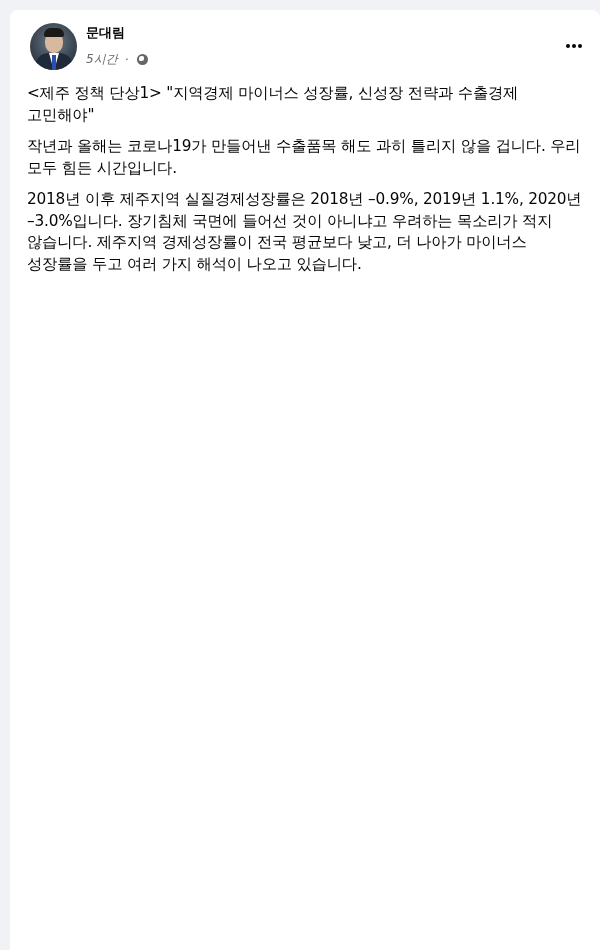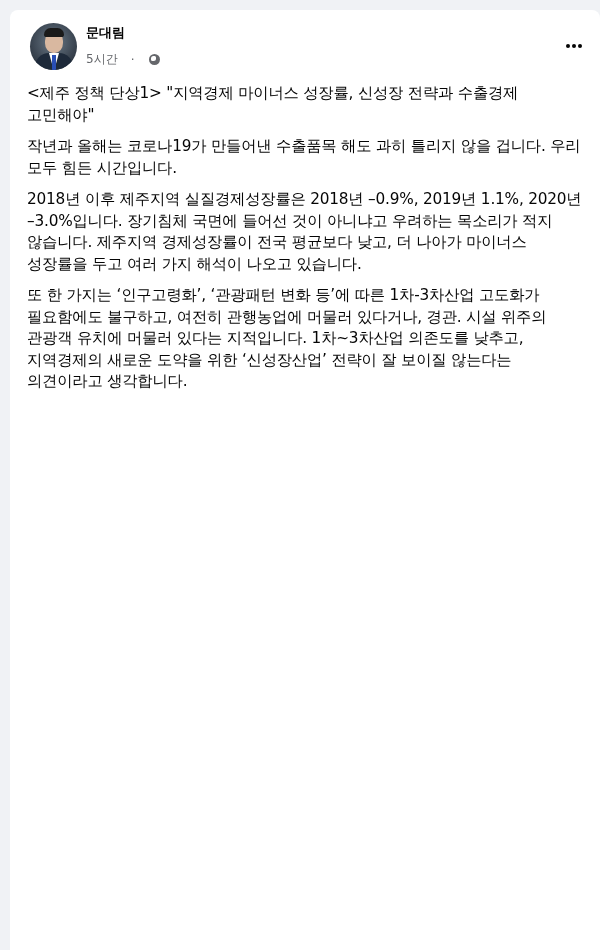--- a/index.html
+++ b/index.html
@@ -42,21 +42,21 @@
     position: absolute; left: 22px; top: 32px; width: 4px; height: 16px;
     background: #2a4fb5;
   }
   .name {
     position: absolute; left: 76px; top: 14px;
     font-size: 13px; font-weight: bold; color: #050505;
   }
   .meta {
     position: absolute; left: 76px; top: 41px;
     font-size: 12px; color: #65676b;
-    display: flex; align-items: center; gap: 13px;
+    display: flex; align-items: center; gap: 7px; font-style: italic;
   }
   .globe {
     display: inline-block; width: 11px; height: 11px; border-radius: 50%;
     background: #65676b; position: relative; margin-left: 2px;
   }
   .globe::after {
     content: ""; position: absolute; left: 2px; top: 2px; width: 5px; height: 5px;
     border-radius: 50% 30% 50% 30%; background: #ffffff;
   }
   .more {
@@ -93,15 +93,14 @@
       <span></span>
       <span></span>
       <span></span>
     </div>
   </div>
 
   <div class="body">
     <p>&lt;제주 정책 단상1&gt; "지역경제 마이너스 성장률, 신성장 전략과 수출경제 고민해야"</p>
     <p>작년과 올해는 코로나19가 만들어낸 수출품목 해도 과히 틀리지 않을 겁니다. 우리 모두 힘든 시간입니다.</p>
     <p>2018년 이후 제주지역 실질경제성장률은 2018년 –0.9%, 2019년 1.1%, 2020년 –3.0%입니다. 장기침체 국면에 들어선 것이 아니냐고 우려하는 목소리가 적지 않습니다. 제주지역 경제성장률이 전국 평균보다 낮고, 더 나아가 마이너스 성장률을 두고 여러 가지 해석이 나오고 있습니다.</p>
-    <p>또 한 가지는 ‘인구고령화’, ‘관광패턴 변화 등’에 따른 1차-3차산업 고도화가 필요함에도 불구하고, 여전히 관행농업에 머물러 있다거나, 경관. 시설 위주의 관광객 유치에 머물러 있다는 지적입니다. 1차~3차산업 의존도를 낮추고, 지역경제의 새로운 도약을 위한 ‘신성장산업’ 전략이 잘 보이질 않는다는 의견이라고 생각합니다.</p>
   </div>
 </div>
 
 </body></html>

